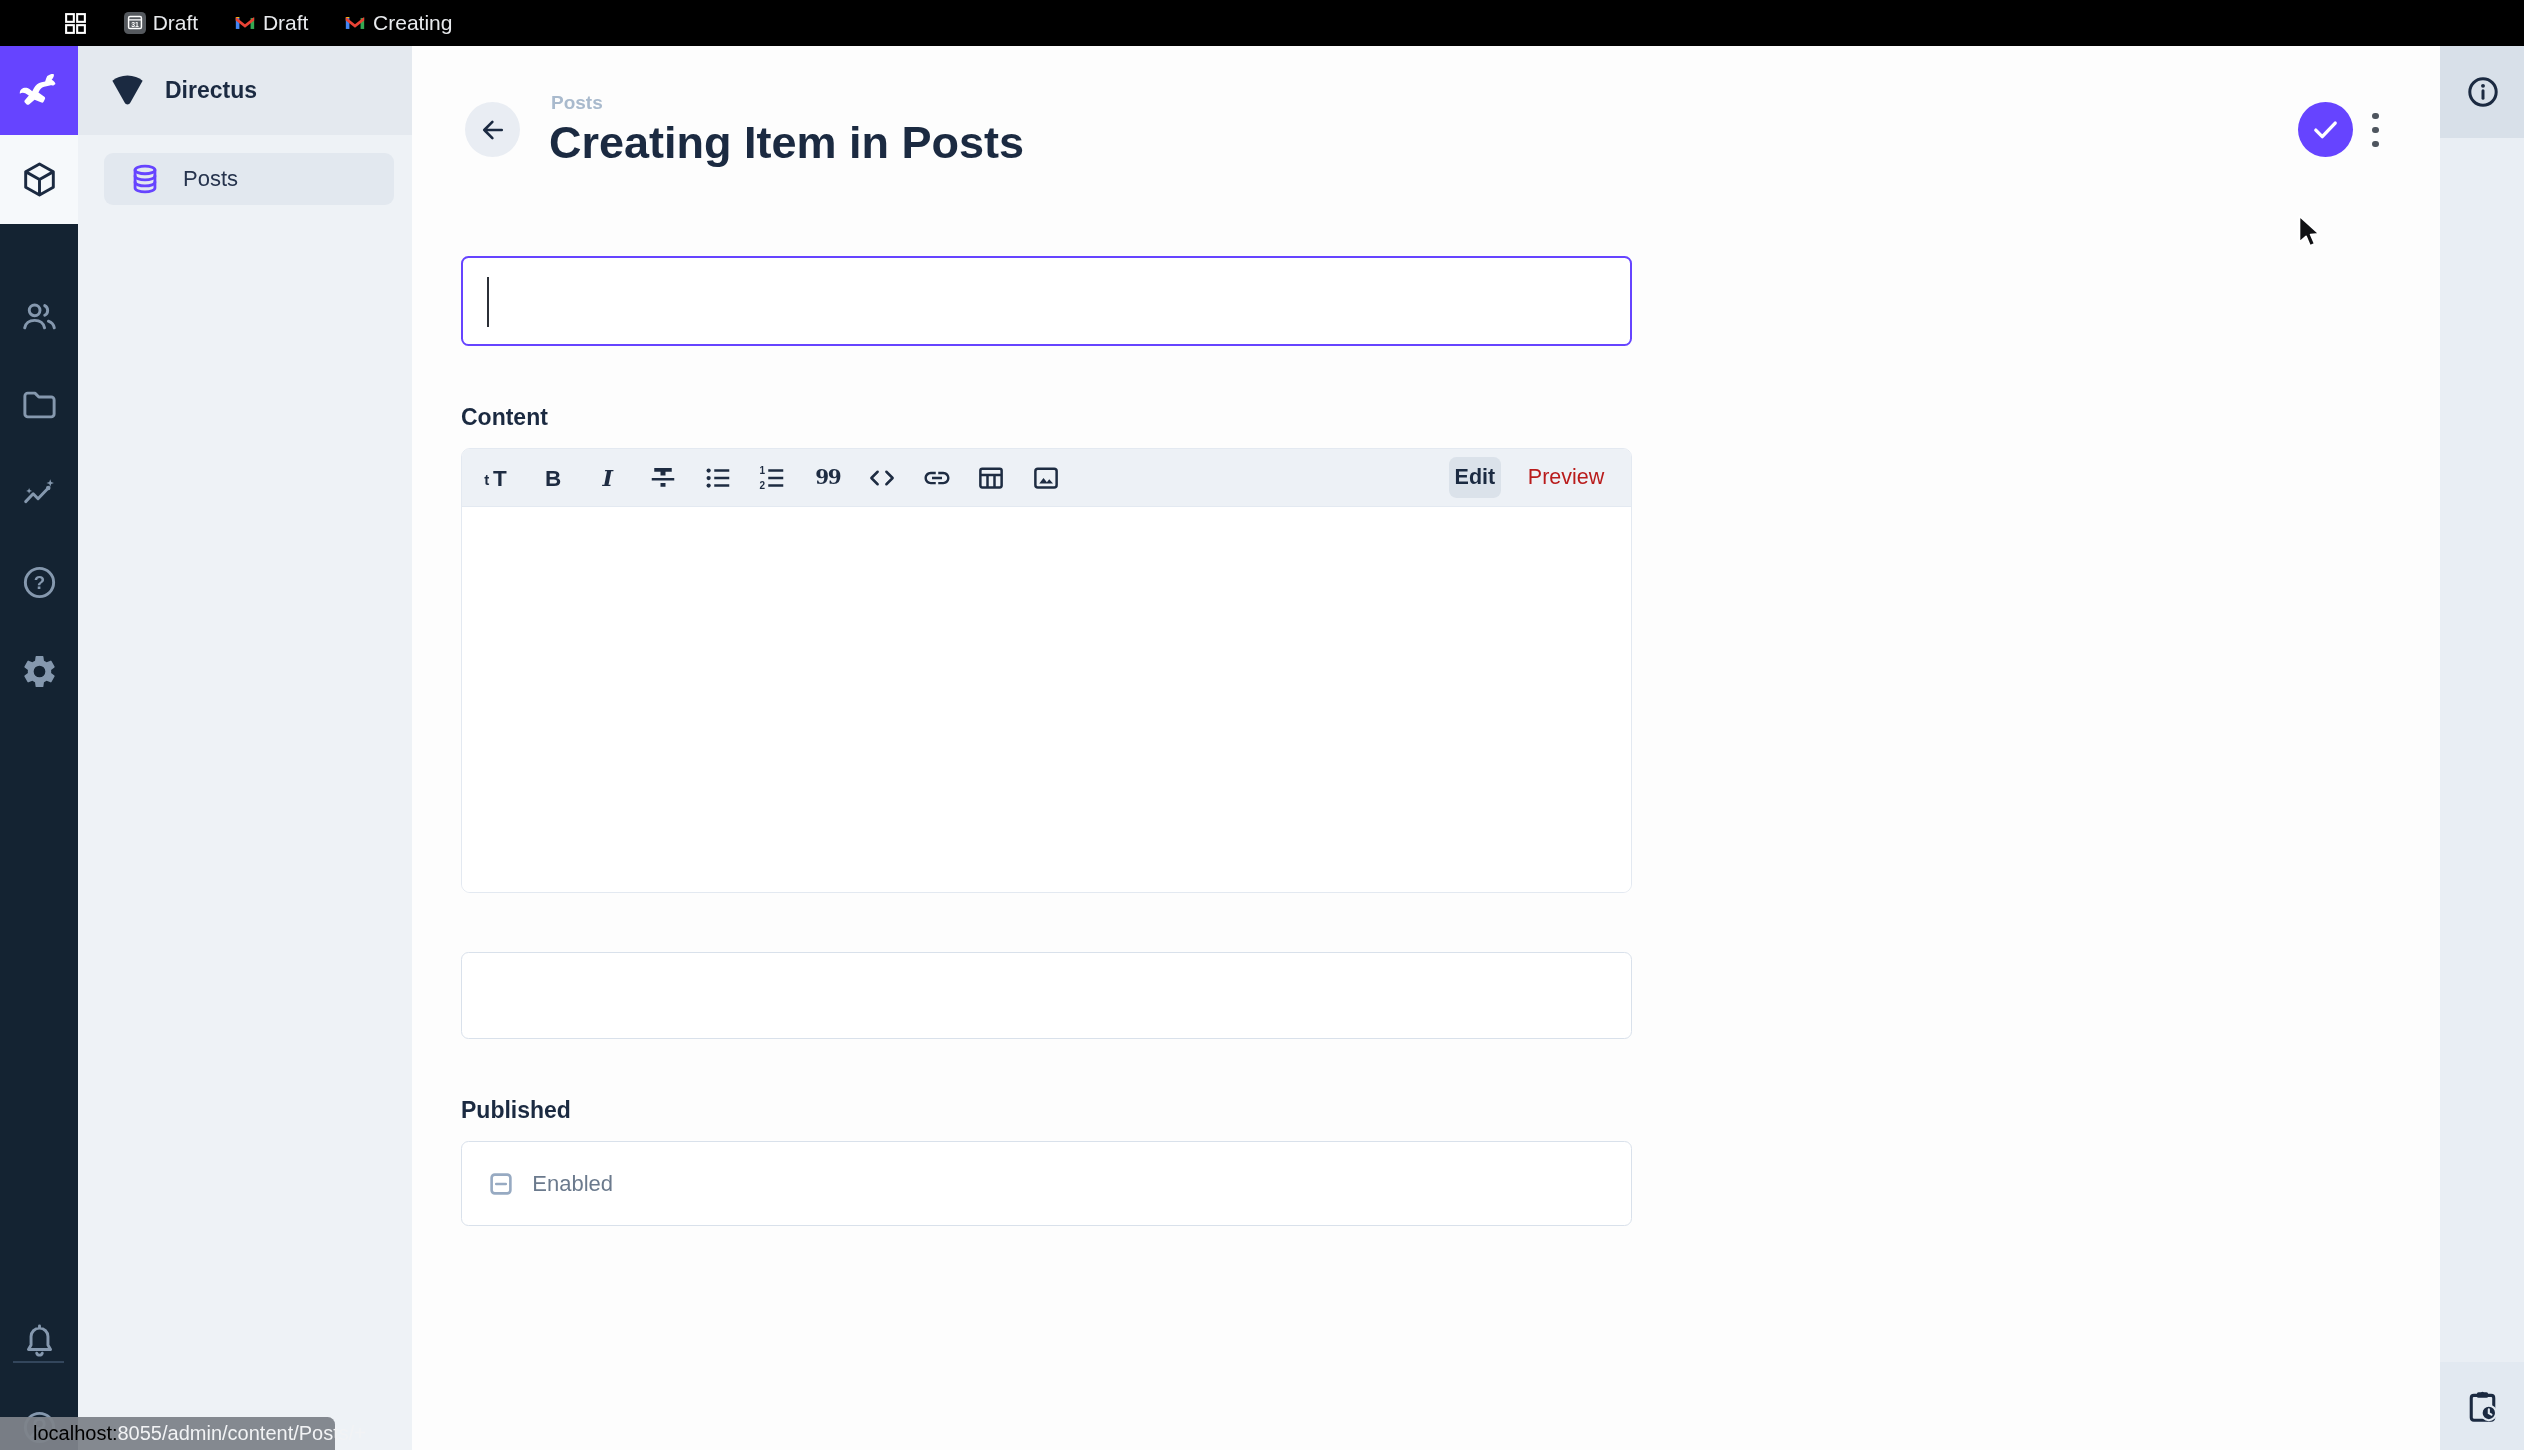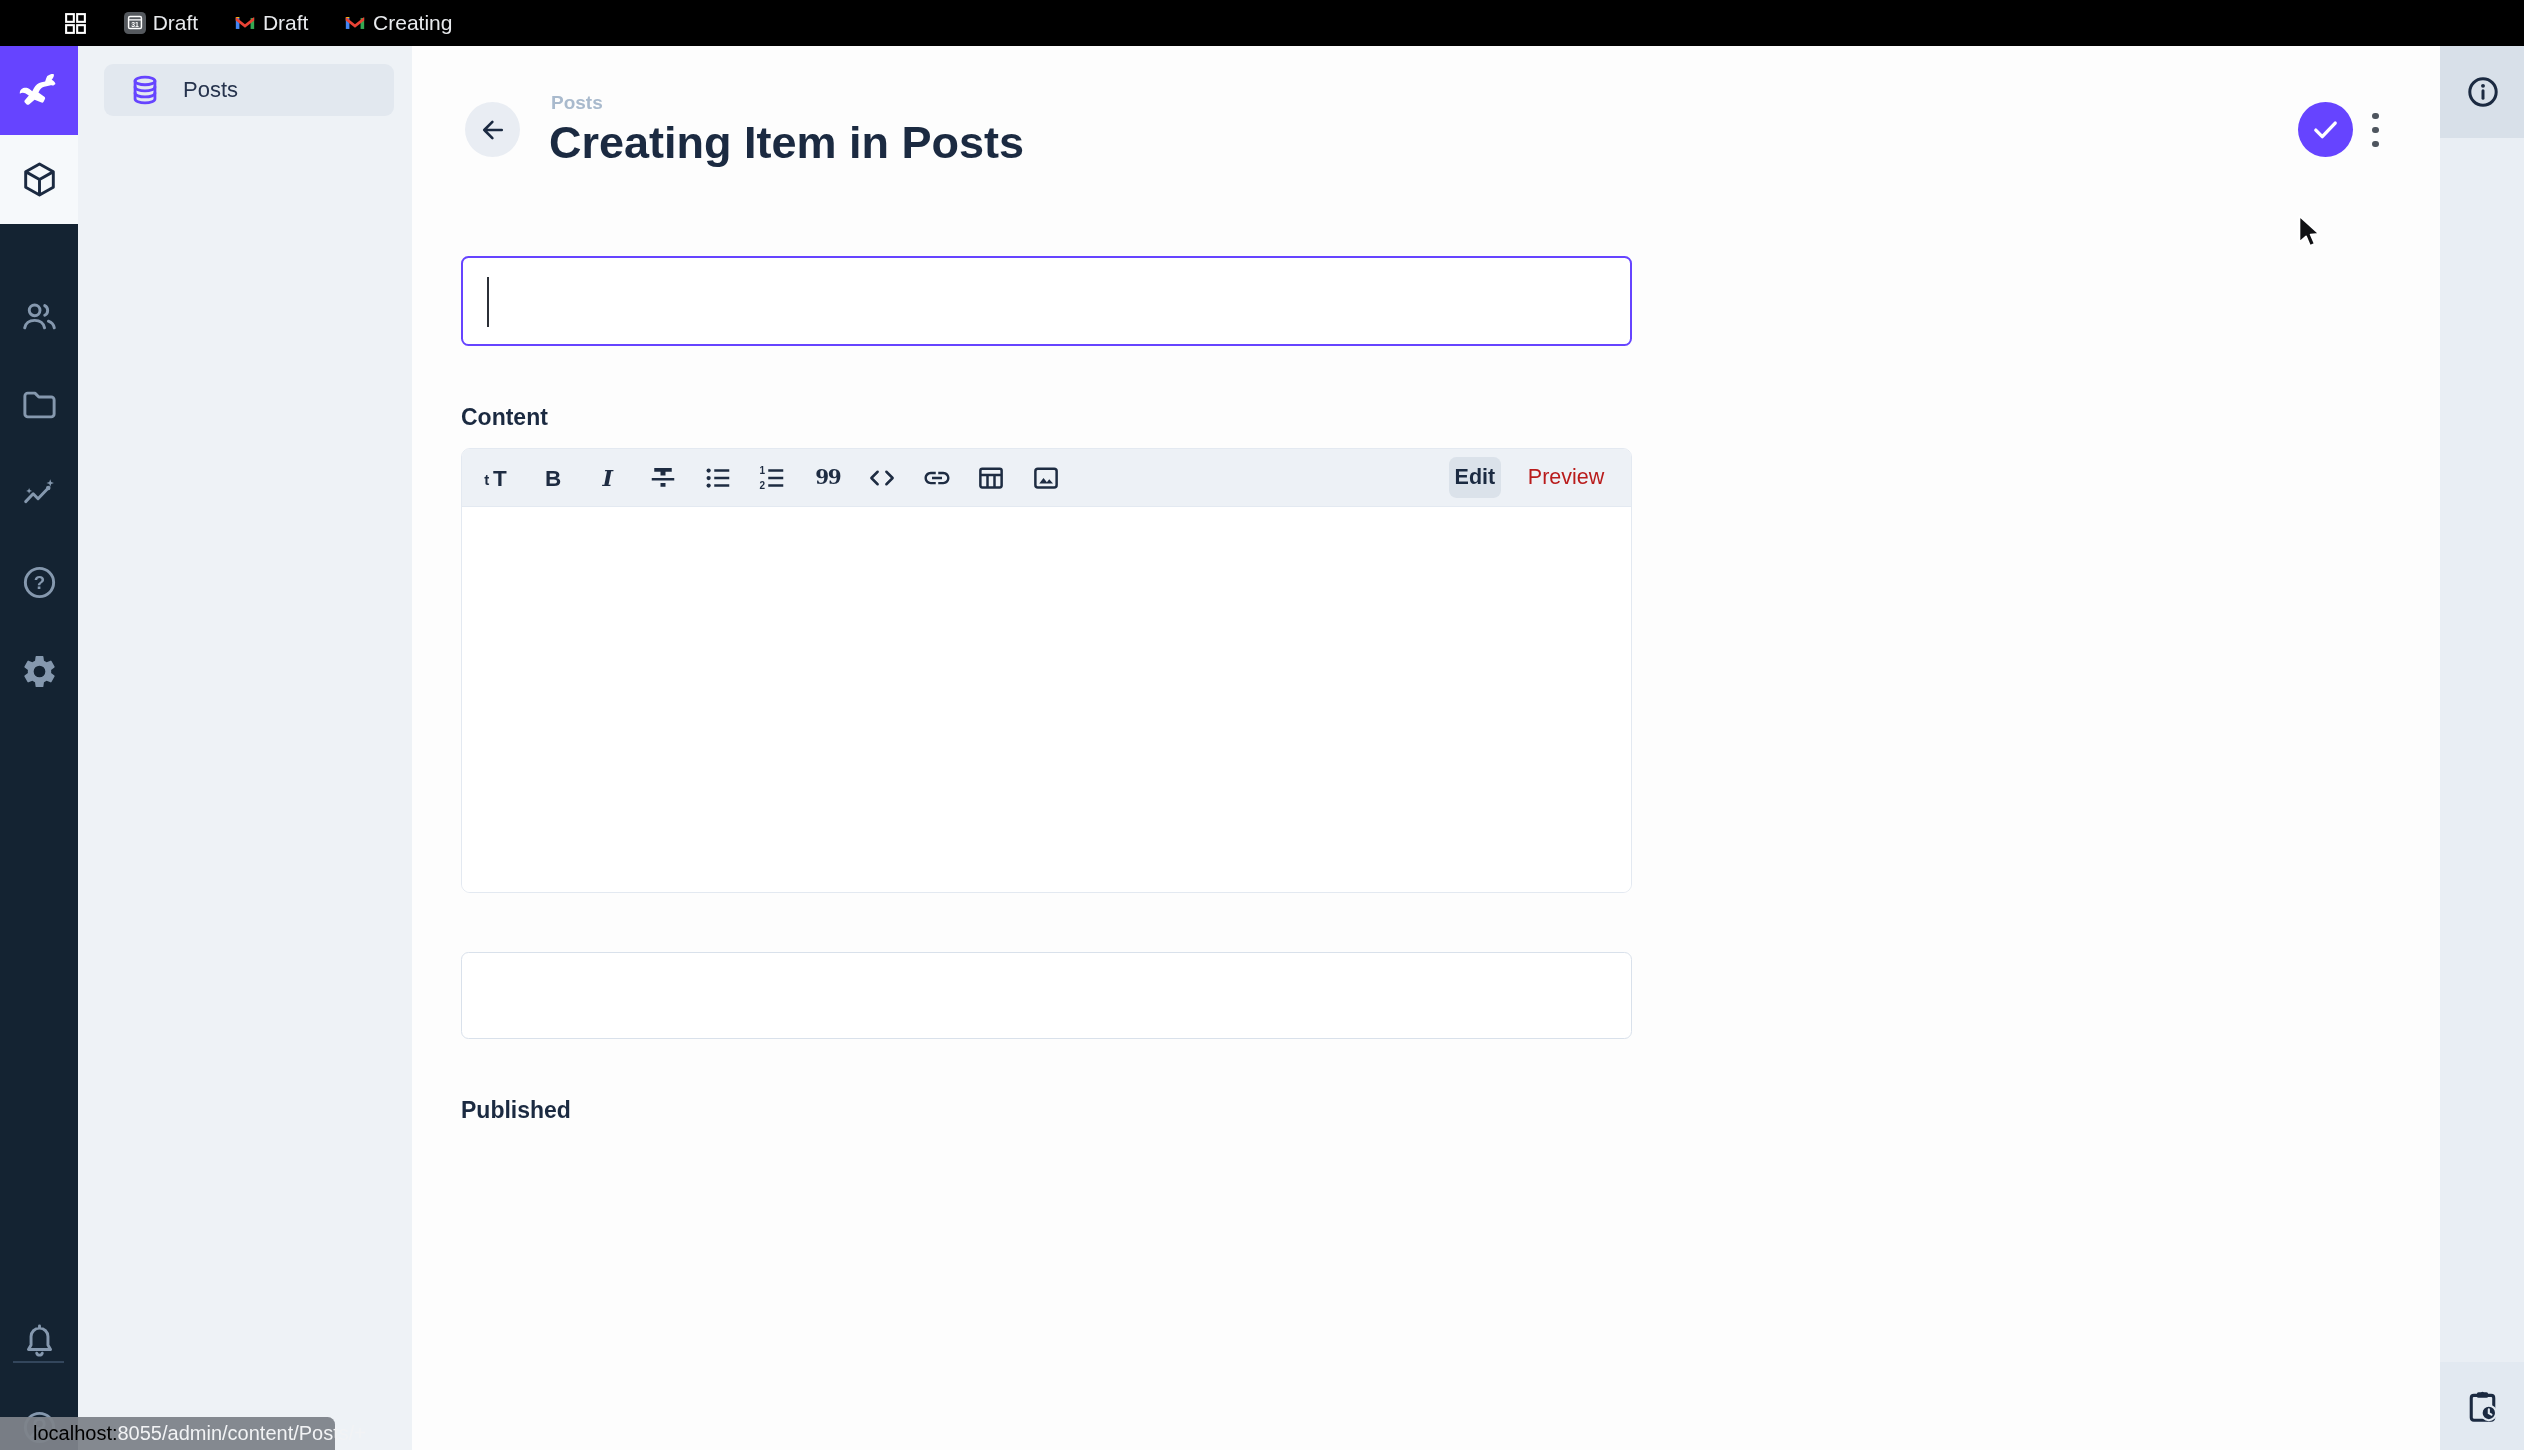--- a/index.html
+++ b/index.html
@@ -200,20 +200,26 @@
         <g fill="none" stroke="currentColor" stroke-width="1.8">
           <circle cx="12" cy="12" r="8.7"></circle>
           <circle cx="12" cy="9.8" r="2.9"></circle>
           <path d="M6.6 18.4c1.2-2.4 3.1-3.5 5.4-3.5s4.2 1.1 5.4 3.5" stroke-linecap="round"></path>
         </g>
       </svg>
     </div>
   </div>
 
   <div class="navbar">
+    <div class="nav-header">
+      <svg width="39" height="39" viewBox="0 0 24 24">
+        <path fill="#1b2a41" d="M12 2.8c3.7 0 7 1.3 9.3 3.2l-7.6 13.6c-.8 1.4-2.6 1.4-3.4 0L2.7 6C5 4.1 8.3 2.8 12 2.8Z"></path>
+      </svg>
+      <span class="name">Directus</span>
+    </div>
     <div class="nav-body">
       <div class="nav-item">
         <svg width="34" height="34" viewBox="0 0 24 24">
           <g fill="none" stroke="#6644ff" stroke-width="2" stroke-linecap="round">
             <ellipse cx="12" cy="5.6" rx="7" ry="2.7"></ellipse>
             <path d="M5 5.6v12.8c0 1.5 3.1 2.7 7 2.7s7-1.2 7-2.7V5.6"></path>
             <path d="M5 9.9c0 1.5 3.1 2.7 7 2.7s7-1.2 7-2.7M5 14.2c0 1.5 3.1 2.7 7 2.7s7-1.2 7-2.7"></path>
           </g>
         </svg>
         <span class="lbl">Posts</span>
@@ -326,20 +332,29 @@
         <div class="editor-body"></div>
       </div>
 
       <div class="gap"></div>
 
       <div class="plain-input"></div>
 
       <div class="gap"></div>
 
       <div class="field-label">Published</div>
+      <div class="published-box">
+        <span class="checkbox">
+          <svg width="30" height="30" viewBox="0 0 24 24">
+            <rect x="4.5" y="4.5" width="15" height="15" rx="2.5" fill="none" stroke="currentColor" stroke-width="2.1"></rect>
+            <path d="M8.2 12h7.6" stroke="currentColor" stroke-width="2.1" stroke-linecap="round"></path>
+          </svg>
+        </span>
+        <span class="lbl">Enabled</span>
+      </div>
     </div>
 
     <svg class="cursor" width="34" height="36" viewBox="0 0 32 34">
       <path d="M7 3 L7 27.5 L13.2 22 L17 31 L21.4 29.1 L17.5 20.3 L25.5 19.6 Z" fill="#101114" stroke="#fff" stroke-width="1.6" stroke-linejoin="round"></path>
     </svg>
   </div>
 
   <div class="rightbar">
     <div class="rb-top">
       <svg width="36" height="36" viewBox="0 0 24 24">

